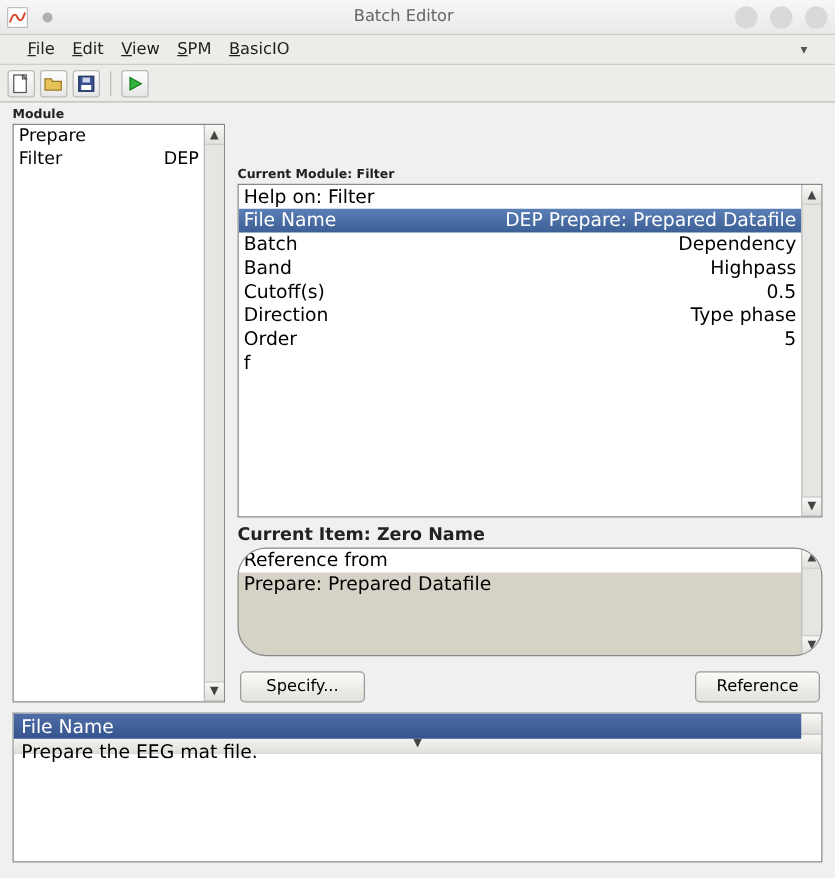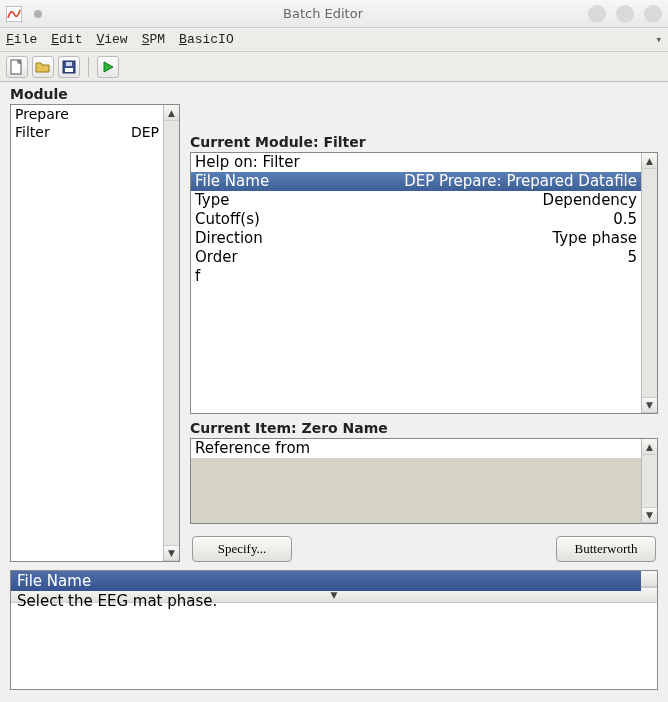--- a/index.html
+++ b/index.html
@@ -40,26 +40,25 @@
     display:flex; gap:10px;
   }
   .titlebar .big-dot {
     width:18px;height:18px;border-radius:50%;
     background:#d9d9d9;
   }
   .menubar {
     height:24px;
     display:flex;
     align-items:center;
-    padding:0 6px;
+    padding:0 22px;
     gap:14px;
     background:#edece8;
     border-bottom:1px solid #ccc;
     color:#222;
-    font-family:Liberation Mono, monospace;
   }
   .menubar .menu-item u { text-decoration: underline; }
   .menubar .right-glyph {
     margin-left:auto;
     color:#555;
     font-size:11px;
   }
   .toolbar {
     height:30px;
     display:flex;
@@ -82,21 +81,21 @@
   .workspace {
     display:flex;
     padding:4px 10px 0 10px;
     gap:10px;
     height:480px;
   }
   .left-pane { width:170px; display:flex;flex-direction:column; }
   .right-pane { flex:1; display:flex;flex-direction:column;margin-top:48px; }
   .pane-label {
     font-weight:bold;
-    font-size:14px;
+    font-size:10px;
     padding-bottom:2px;
     color:#222;
   }
   .listbox {
     border:1px solid #888;
     background:#fff;
     position:relative;
     overflow:hidden;
   }
   .listbox .scroll {
@@ -135,41 +134,41 @@
     background:linear-gradient(#5a7fb6,#3c5f95);
     color:#fff;
   }
   .current-item-label {
     font-weight:bold;font-size:14px;
     margin-top:6px;
   }
   .current-item {
     height:94px;
     background:#d6d2c6;
+    border-radius:23px;
   }
   .ci-row {
     padding:0 4px;
     font-size:15px;
     line-height:19px;
   }
   .ci-row.white { background:#fff; }
   .btnrow {
     display:flex;justify-content:space-between;
     margin-top:12px;
     padding:0 2px;
   }
   .btn {
     min-width:100px;
     padding:4px 14px;
     border:1px solid #999;
     border-radius:4px;
     background:linear-gradient(#fafaf8,#e2e2dc);
     font-size:13px;
     text-align:center;
-    font-family:Liberation Serif, serif;
   }
   .helpbox {
     margin:8px 10px 10px 10px;
     border:1px solid #888;
     background:#fff;
     height:120px;
     position:relative;
   }
   .helpbox .hrow {
     padding:1px 6px;
@@ -267,22 +266,26 @@
       <div class="content-inner" id="cm-inner">
           <div class="cm-row">
             <span>Help on: Filter</span>
             <span></span>
           </div>
           <div class="cm-row selected">
             <span>File Name</span>
             <span>DEP Prepare: Prepared Datafile</span>
           </div>
           <div class="cm-row">
-            <span>Type</span>
+            <span>Batch</span>
             <span>Dependency</span>
+          </div>
+          <div class="cm-row">
+            <span>Band</span>
+            <span>Highpass</span>
           </div>
           <div class="cm-row">
             <span>Cutoff(s)</span>
             <span>0.5</span>
           </div>
           <div class="cm-row">
             <span>Direction</span>
             <span>Type phase</span>
           </div>
           <div class="cm-row">
@@ -296,36 +299,37 @@
       <div class="scroll">
         <div class="arrow">▲</div>
         <div class="arrow">▼</div>
       </div>
     </div>
 
     <div class="current-item-label pane-label">Current Item: Zero Name</div>
     <div class="listbox current-item">
       <div class="content-inner" id="ci-inner">
           <div class="ci-row white">Reference from</div>
+          <div class="ci-row">Prepare: Prepared Datafile</div>
         </div>
       <div class="scroll">
         <div class="arrow">▲</div>
         <div class="arrow">▼</div>
       </div>
     </div>
 
     <div class="btnrow">
       <span class="btn">Specify...</span>
-      <span class="btn">Butterworth</span>
+      <span class="btn">Reference</span>
     </div>
   </div>
 </div>
 
 <div class="helpbox">
   <div class="content-inner">
     <div class="hrow sel">File Name</div>
-    <div class="hrow">Select the EEG mat phase.</div>
+    <div class="hrow">Prepare the EEG mat file.</div>
   </div>
   <div class="scroll">
     <div class="arrow">▲</div>
     <div class="arrow">▼</div>
   </div>
 </div>
 
 </body></html>

